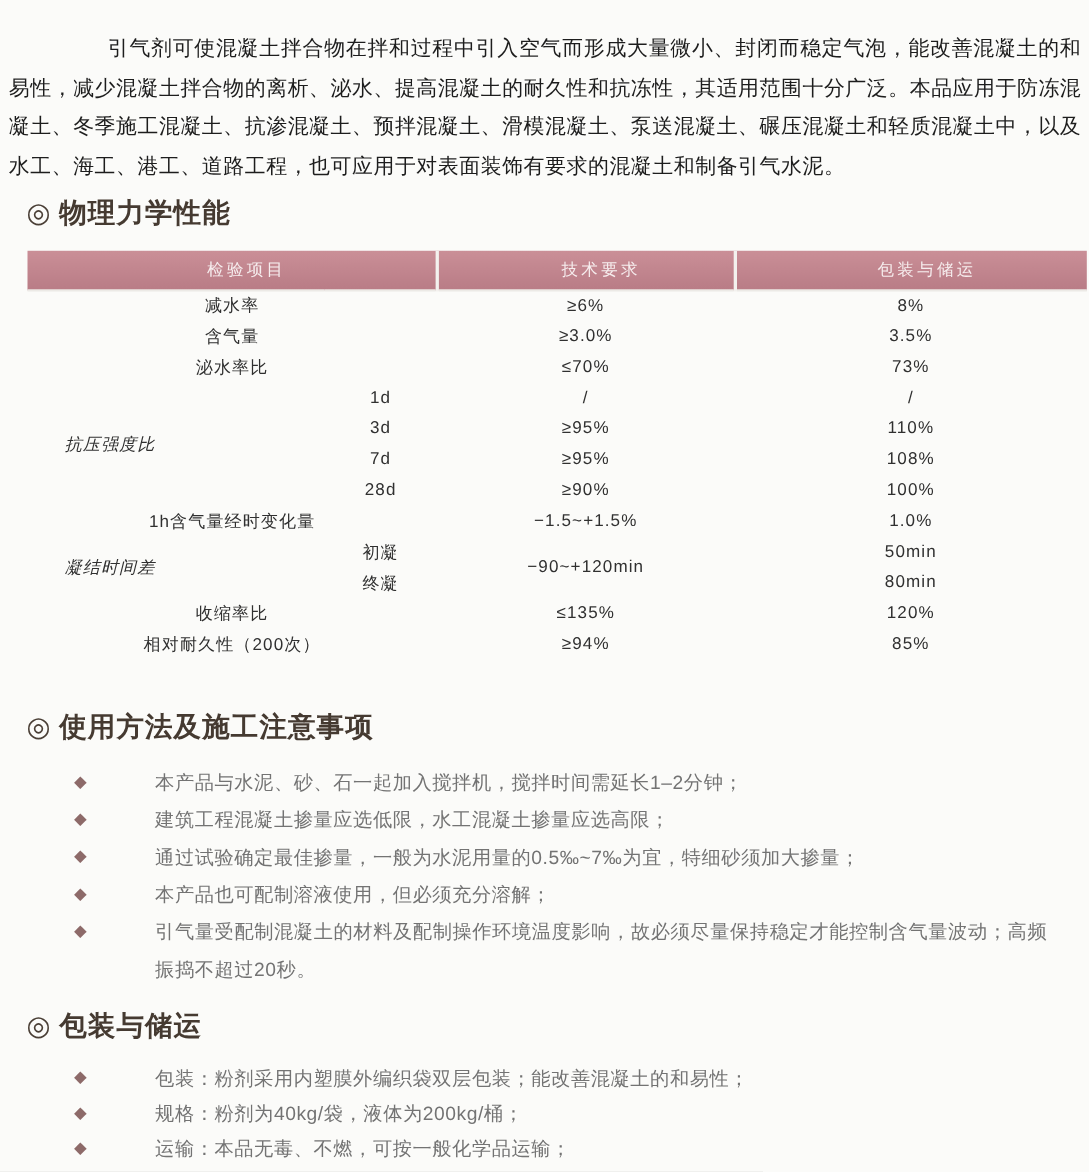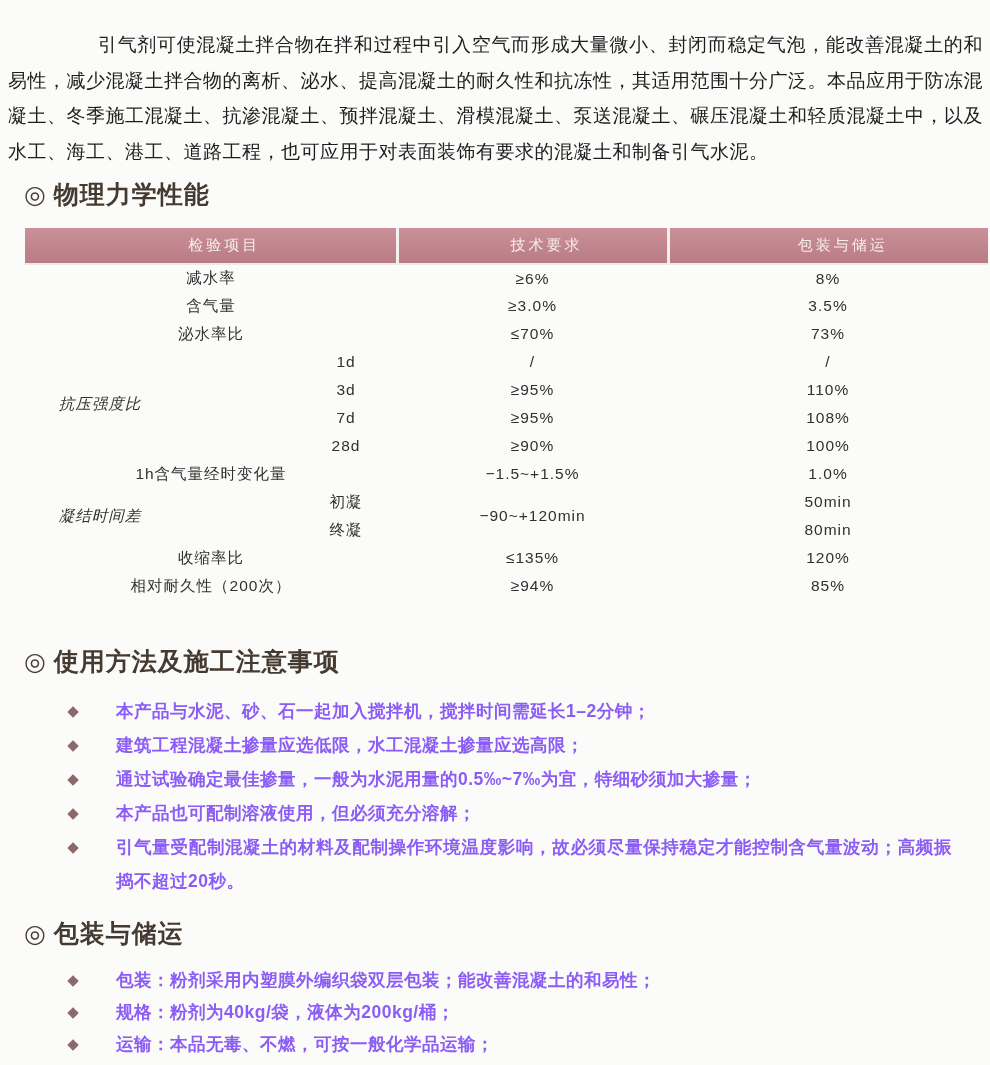--- a/index.html
+++ b/index.html
@@ -53,22 +53,22 @@
     display:flex; align-items:flex-start;
     padding-left:66px; padding-right:38px;
   }
   .ul-usage li { line-height:34px; }
   .ul-pack  li { line-height:32px; }
   ul.bullets .diamond {
     flex:0 0 14px; margin-right:36px; text-align:center;
     font-size:15px; color:#8d6a69; line-height:inherit;
   }
   ul.bullets .btext {
-    flex:1; font-size:17.5px; font-weight:700; color:#8b5cf6;
-    letter-spacing:0.5px; text-align:justify;
+    flex:1; font-size:17.5px; font-weight:400; color:#737373;
+    letter-spacing:0.5px; text-align:justify;margin-left:25px;
   }
 </style>
 </head>
 <body>
 
 <div class="page">
 
   <p class="intro">引气剂可使混凝土拌合物在拌和过程中引入空气而形成大量微小、封闭而稳定气泡，能改善混凝土的和易性，减少混凝土拌合物的离析、泌水、提高混凝土的耐久性和抗冻性，其适用范围十分广泛。本品应用于防冻混凝土、冬季施工混凝土、抗渗混凝土、预拌混凝土、滑模混凝土、泵送混凝土、碾压混凝土和轻质混凝土中，以及水工、海工、港工、道路工程，也可应用于对表面装饰有要求的混凝土和制备引气水泥。</p>
 
   <div class="section-heading sh1">

